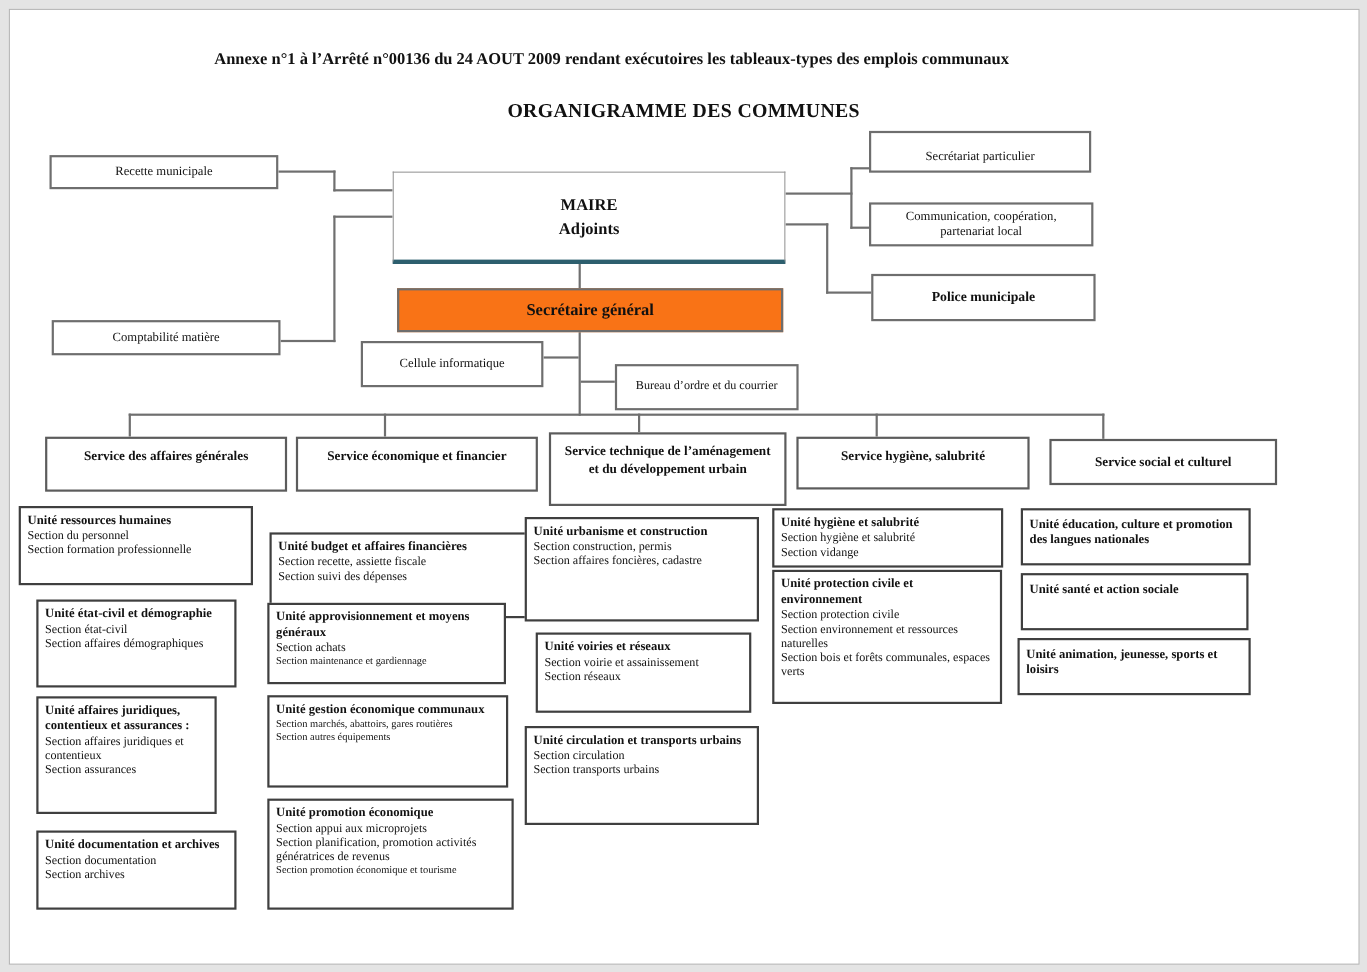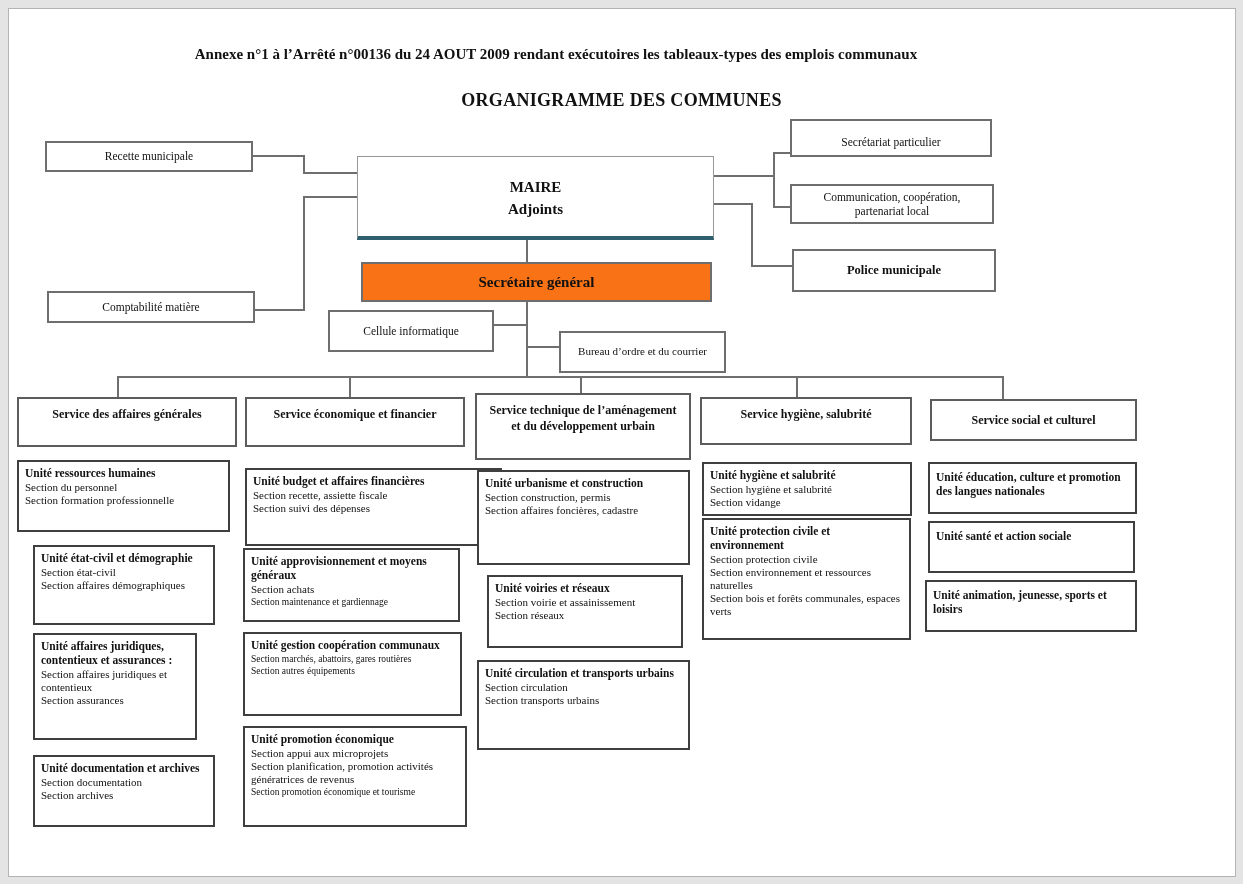--- a/index.html
+++ b/index.html
@@ -10,21 +10,21 @@
   .doc-subtitle{position:absolute;left:0;top:90px;width:1243px;text-align:center;font-size:18px;font-weight:bold;letter-spacing:.3px;}
   .ln{position:absolute;background:#6f6f6f;}
   .tbox{position:absolute;box-sizing:border-box;background:#fff;border:2px solid #6e6e6e;
         display:flex;align-items:center;justify-content:center;text-align:center;font-size:11.5px;line-height:1.25;padding:2px 6px;}
   .maire{position:absolute;box-sizing:border-box;background:#fff;border:1px solid #999;
          border-bottom:4px solid #2d5f6e;text-align:center;padding-top:20px;font-size:15px;font-weight:bold;line-height:1.45;}
   .sg{position:absolute;box-sizing:border-box;background:#f97316;border:2px solid #6e6e6e;
       display:flex;align-items:center;justify-content:center;font-size:15px;font-weight:bold;}
   .bold{font-weight:bold;font-size:12.5px;}
   .svc{position:absolute;box-sizing:border-box;background:#fff;border:2px solid #5c5c5c;
-       text-align:center;font-size:12px;font-weight:bold;line-height:1.3;padding:8px 8px 0 8px;}
+       text-align:center;font-size:12px;font-weight:bold;line-height:1.3;padding:8px 8px 0 8px;margin-left:24px;}
   .unit{position:absolute;box-sizing:border-box;background:#fff;border:2px solid #3f3f3f;padding:5px 6px;}
   .ut{font-size:11.5px;font-weight:bold;line-height:1.2;}
   .us{font-size:11px;line-height:1.2;}
   .us.small{font-size:9.5px;line-height:1.3;}
 </style>
 </head>
 <body>
 
 <div class="canvas">
   <div class="sheet"></div>
@@ -123,32 +123,32 @@
     <div class="ut">Unité affaires juridiques, contentieux et assurances :</div>
     <div class="us">Section affaires juridiques et contentieux</div>
     <div class="us">Section assurances</div>
   </div>
   <div class="unit" style="left:33px;top:755px;width:182px;height:72px">
     <div class="ut">Unité documentation et archives</div>
     <div class="us">Section documentation</div>
     <div class="us">Section archives</div>
   </div>
 
-  <div class="unit" style="left:245px;top:468px;width:257px;height:78px">
+  <div class="unit" style="left:245px;top:484px;width:257px;height:78px">
     <div class="ut">Unité budget et affaires financières</div>
     <div class="us">Section recette, assiette fiscale</div>
     <div class="us">Section suivi des dépenses</div>
   </div>
   <div class="unit" style="left:243px;top:548px;width:217px;height:74px">
     <div class="ut">Unité approvisionnement et moyens généraux</div>
     <div class="us">Section achats</div>
     <div class="us small">Section maintenance et gardiennage</div>
   </div>
   <div class="unit" style="left:243px;top:632px;width:219px;height:84px">
-    <div class="ut">Unité gestion coopération communaux</div>
+    <div class="ut">Unité gestion économique communaux</div>
     <div class="us small">Section marchés, abattoirs, gares routières</div>
     <div class="us small">Section autres équipements</div>
   </div>
   <div class="unit" style="left:243px;top:726px;width:224px;height:101px">
     <div class="ut">Unité promotion économique</div>
     <div class="us">Section appui aux microprojets</div>
     <div class="us">Section planification, promotion activités génératrices de revenus</div>
     <div class="us small">Section promotion économique et tourisme</div>
   </div>
 

